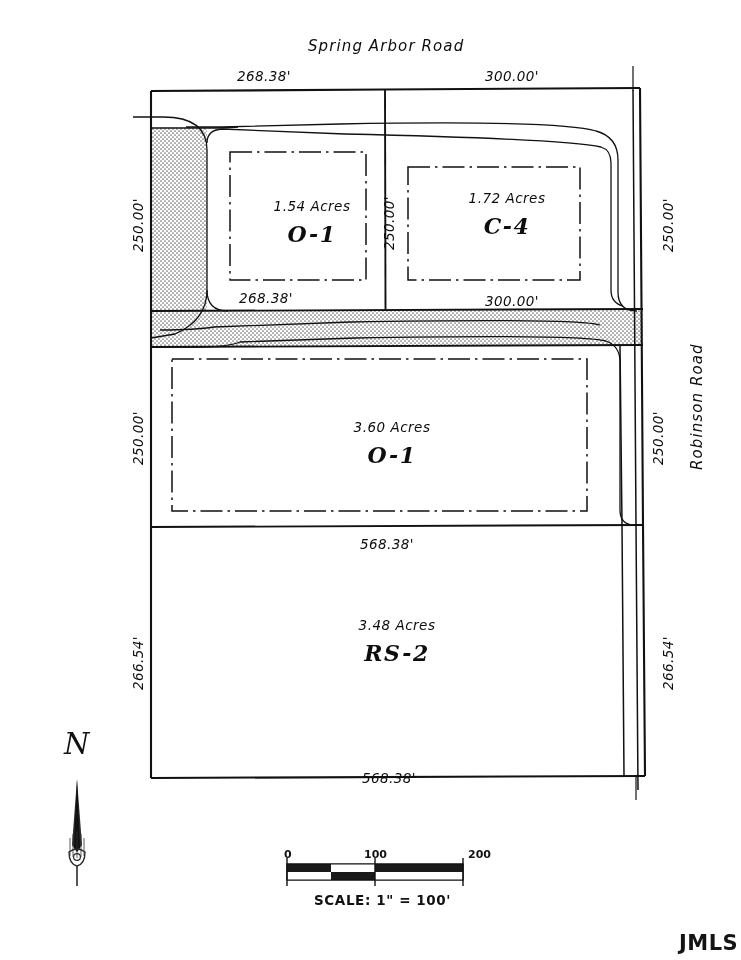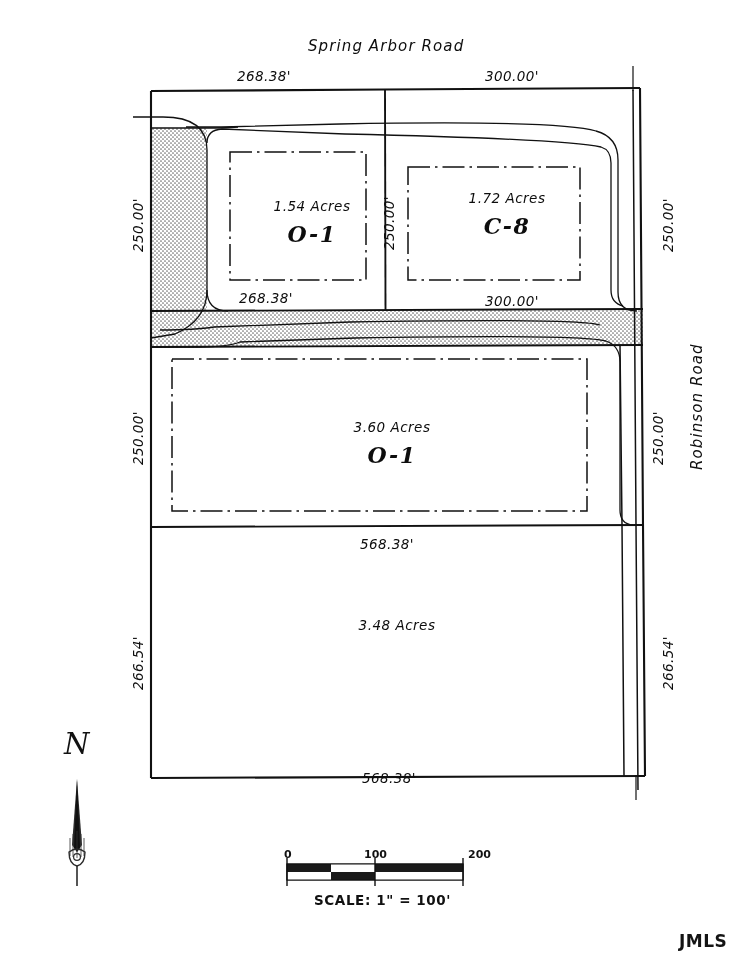--- a/index.html
+++ b/index.html
@@ -81,21 +81,21 @@
   .scale-tick-lbl {
     position: absolute;
     font-family: "DejaVu Sans", sans-serif;
     font-size: 11px;
     font-weight: 700;
     color: #111;
   }
   .watermark {
     position: absolute;
     font-family: "DejaVu Sans", sans-serif;
-    font-size: 17px;
+    font-size: 21px;
     font-weight: 800;
     color: #141414;
     letter-spacing: 0.5px;
   }
   .parcel-block {
     position: absolute;
     text-align: center;
     color: #0d0d0d;
     padding-left: 12px;
   }
@@ -235,30 +235,31 @@
   <div class="lbl dim" style="left:360px; top:538px;">568.38'</div>
   <div class="lbl dim" style="left:362px; top:772px;">568.38'</div>
 
   <div class="parcel-block" style="left:230px; top:198px; width:140px;">
     <div class="acres">1.54 Acres</div>
     <div class="zonecode" style="margin-top:7px;">O-1</div>
   </div>
 
   <div class="parcel-block" style="left:410px; top:190px; width:170px;">
     <div class="acres">1.72 Acres</div>
-    <div class="zonecode" style="margin-top:7px;">C-8</div>
+    <div class="zonecode" style="margin-top:7px;">C-4</div>
   </div>
 
   <div class="parcel-block" style="left:300px; top:419px; width:160px;">
     <div class="acres">3.60 Acres</div>
     <div class="zonecode" style="margin-top:7px;">O-1</div>
   </div>
 
   <div class="parcel-block" style="left:305px; top:617px; width:160px;">
     <div class="acres">3.48 Acres</div>
+    <div class="zonecode" style="margin-top:7px;">RS-2</div>
   </div>
 
   <div class="northletter" style="left:64px; top:727px;">N</div>
 
   <div class="scale-tick-lbl" style="left:284px; top:848px;">0</div>
   <div class="scale-tick-lbl" style="left:364px; top:848px;">100</div>
   <div class="scale-tick-lbl" style="left:452px; top:848px;margin-left:16px;">200</div>
 
   <div class="scale-caption" style="left:314px; top:892px;">SCALE:   1" = 100'</div>
 

